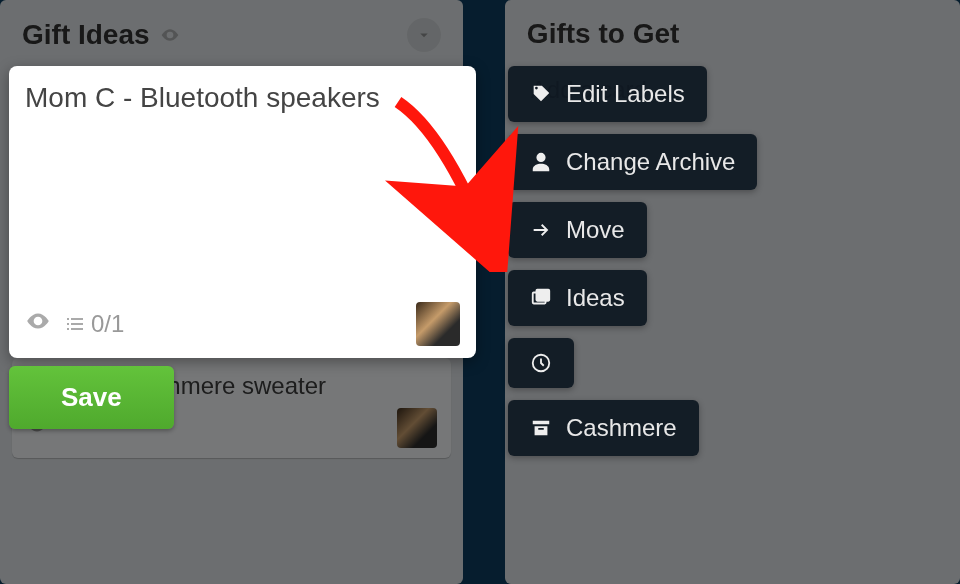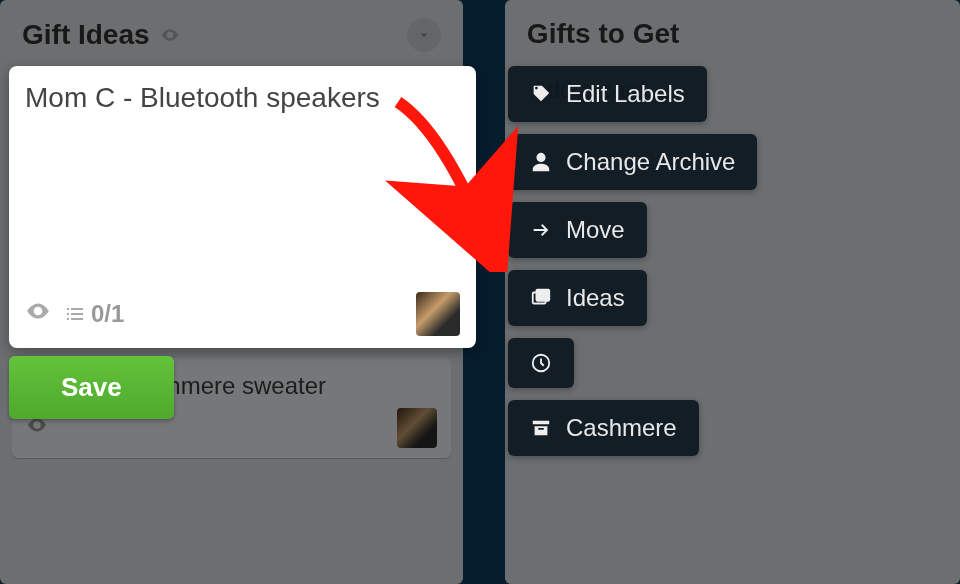--- a/index.html
+++ b/index.html
@@ -131,22 +131,21 @@
       font-size: 28px;
       color: #444;
       font-weight:400;
       min-height: 180px;
     }
 
     .edit-footer {
       display:flex;
       align-items:center;
       justify-content:space-between;
-      margin-top:30px;
-      font-weight:bold;
+      margin-top:40px;
     }
 
     .edit-badges {
       display:flex;
       align-items:center;
       gap:12px;
       color:#999;
       font-size:24px;
     }
 

